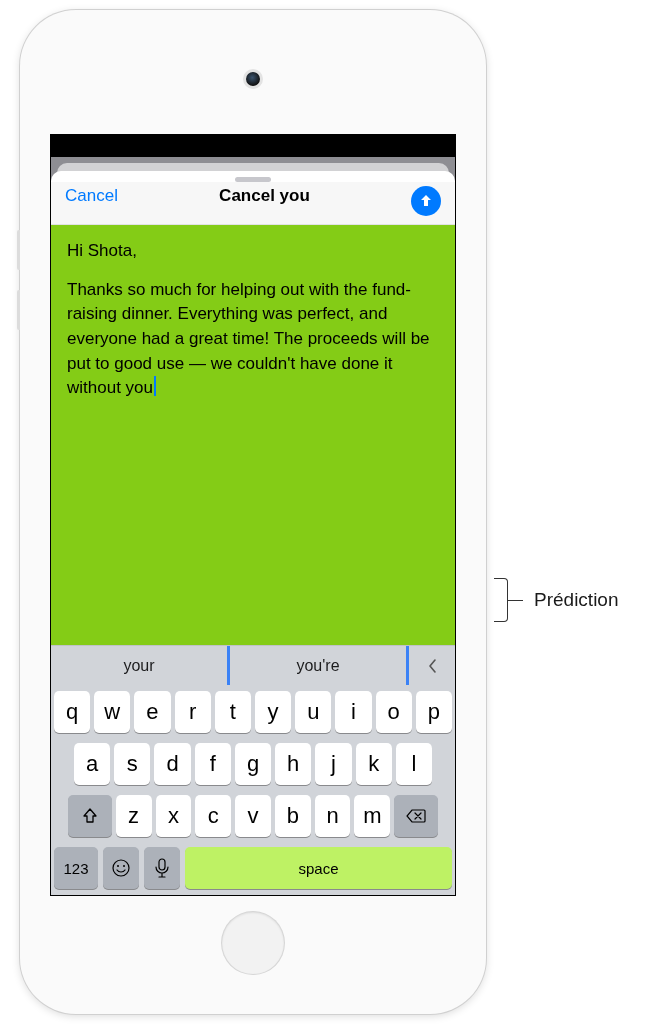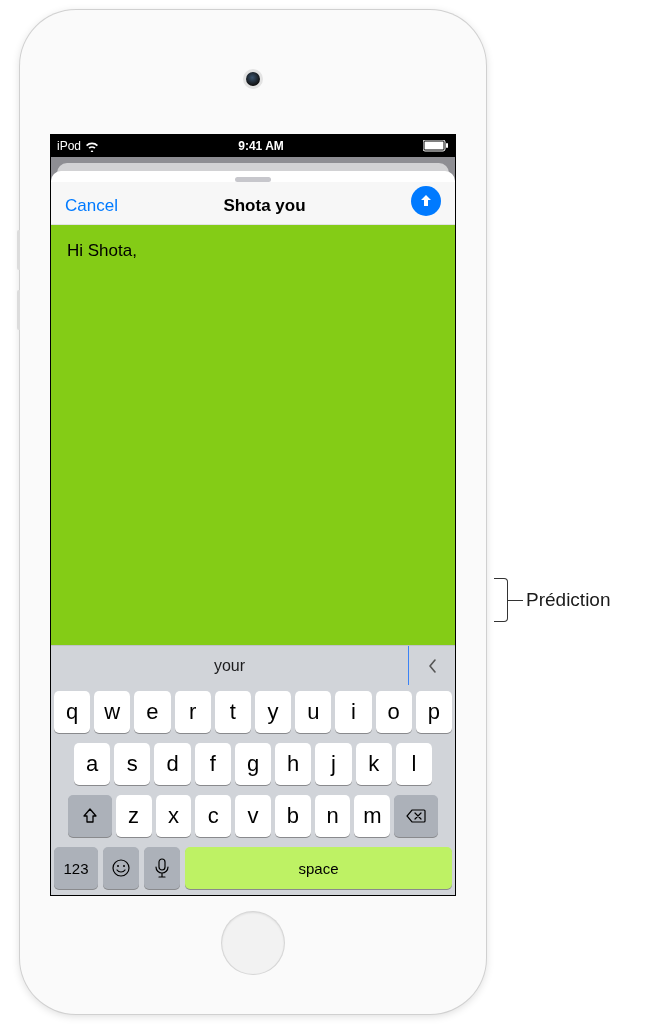--- a/index.html
+++ b/index.html
@@ -90,21 +90,21 @@
       overflow: hidden;
     }
     .grabber {
       width: 36px; height: 5px;
       background: #c7c7cc;
       border-radius: 3px;
       margin: 6px auto 0 auto;
     }
     .compose-header {
       display: flex;
-      align-items: flex-end;
+      align-items: flex-start;
       justify-content: space-between;
       padding: 4px 14px 8px 14px;
       border-bottom: 1px solid #e2e2e4;
       background:#f7f7f7;
     }
     .compose-cancel { color: #007aff; font-size: 17px; }
     .compose-title { font-weight: 600; font-size: 17px; }
     .send-btn {
       width: 30px; height: 30px; border-radius: 50%;
       background: #007aff;
@@ -131,21 +131,21 @@
       display: flex;
       height: 40px;
       background: #d1d4d9;
       border-top: 1px solid #bfc2c7;
     }
     .pred {
       flex: 1;
       display: flex; align-items: center; justify-content: center;
       font-size: 16px;
       color: #1c1c1e;
-      border-right: 1px solid #3b82f6;
+      border-right: 3px solid #3b82f6;
     }
     .pred.collapse { flex: 0 0 46px; border-right: none; }
     .pred.collapse svg { stroke:#555; }
     
     .keyboard {
       background: #d1d4d9;
       padding: 6px 3px 6px 3px;
     }
     .krow { display: flex; justify-content: center; margin-bottom: 10px; gap: 4px; }
     .krow:last-child { margin-bottom: 0; }
@@ -195,75 +195,57 @@
       position: relative;
     }
     .bracket::after {
       content:"";
       position:absolute;
       right:-16px; top:50%;
       width:16px; height:1px;
       background:#333;
     }
     .annotation-label {
-      margin-left: 18px;
+      margin-left: 26px;
       font-size: 19px;
       color:#1a1a1a;
       text-align:right;
     }
   </style>
 </head>
 <body>
 
 <div class="device">
   <div class="camera"></div>
   <div class="vol-up"></div>
   <div class="vol-down"></div>
 
   <div class="screen">
 
-    <div class="status-bar">
-      <div class="status-left">
-        <span>iPod</span>
-        <span class="wifi-icon">
-          <svg width="14" height="11" viewBox="0 0 14 11">
-              <path d="M7 9.5a1.2 1.2 0 100 2.4 1.2 1.2 0 000-2.4zM3.5 6.6a5 5 0 017 0l-1.2 1.2a3.3 3.3 0 00-4.6 0L3.5 6.6zM1 4.1a8.5 8.5 0 0112 0l-1.2 1.2a6.8 6.8 0 00-9.6 0L1 4.1z" fill="white"></path>
-            </svg>
-        </span>
-      </div>
-      <div class="time">9:41 AM</div>
-      <div class="status-right">
-        <span class="battery-icon">
-          <svg width="26" height="12" viewBox="0 0 26 12">
-              <rect x="0" y="0" width="22" height="11" rx="2" fill="none" stroke="white" stroke-width="1"></rect>
-              <rect x="1.5" y="1.5" width="19" height="8" fill="white"></rect>
-              <rect x="23" y="3" width="2" height="5" rx="1" fill="white"></rect>
-            </svg>
-        </span>
-      </div>
-    </div>
 
     <div class="sheet-bg">
       <div class="sheet">
         <div class="grabber"></div>
         <div class="compose-header">
           <span class="compose-cancel">Cancel</span>
-          <span class="compose-title">Shota you</span>
+          <span class="compose-title">Cancel you</span>
           <span class="send-btn">
             <svg width="16" height="16" viewBox="0 0 16 16">
                 <path d="M8 2l5 5h-3v6H6V7H3l5-5z"></path>
               </svg>
           </span>
         </div>
         <div class="compose-body">
           <p>Hi Shota,</p>
+          <p><span>Thanks so much for helping out with the fund-raising dinner. Everything was perfect, and everyone had a great time! The proceeds will be put to good use — we couldn't have done it without you</span><span class="cursor"></span></p>
         </div>
 
         <div class="prediction-bar">
           <div class="pred">your</div>
+          <div class="pred">you're</div>
           <div class="pred collapse">
             <svg width="12" height="18" viewBox="0 0 12 18" fill="none">
                 <path d="M9 3L4 9l5 6" stroke-width="1.6" stroke-linecap="round" stroke-linejoin="round"></path>
               </svg>
           </div>
         </div>
 
         <div class="keyboard">
           <div class="krow">
             <div class="key">q</div>

